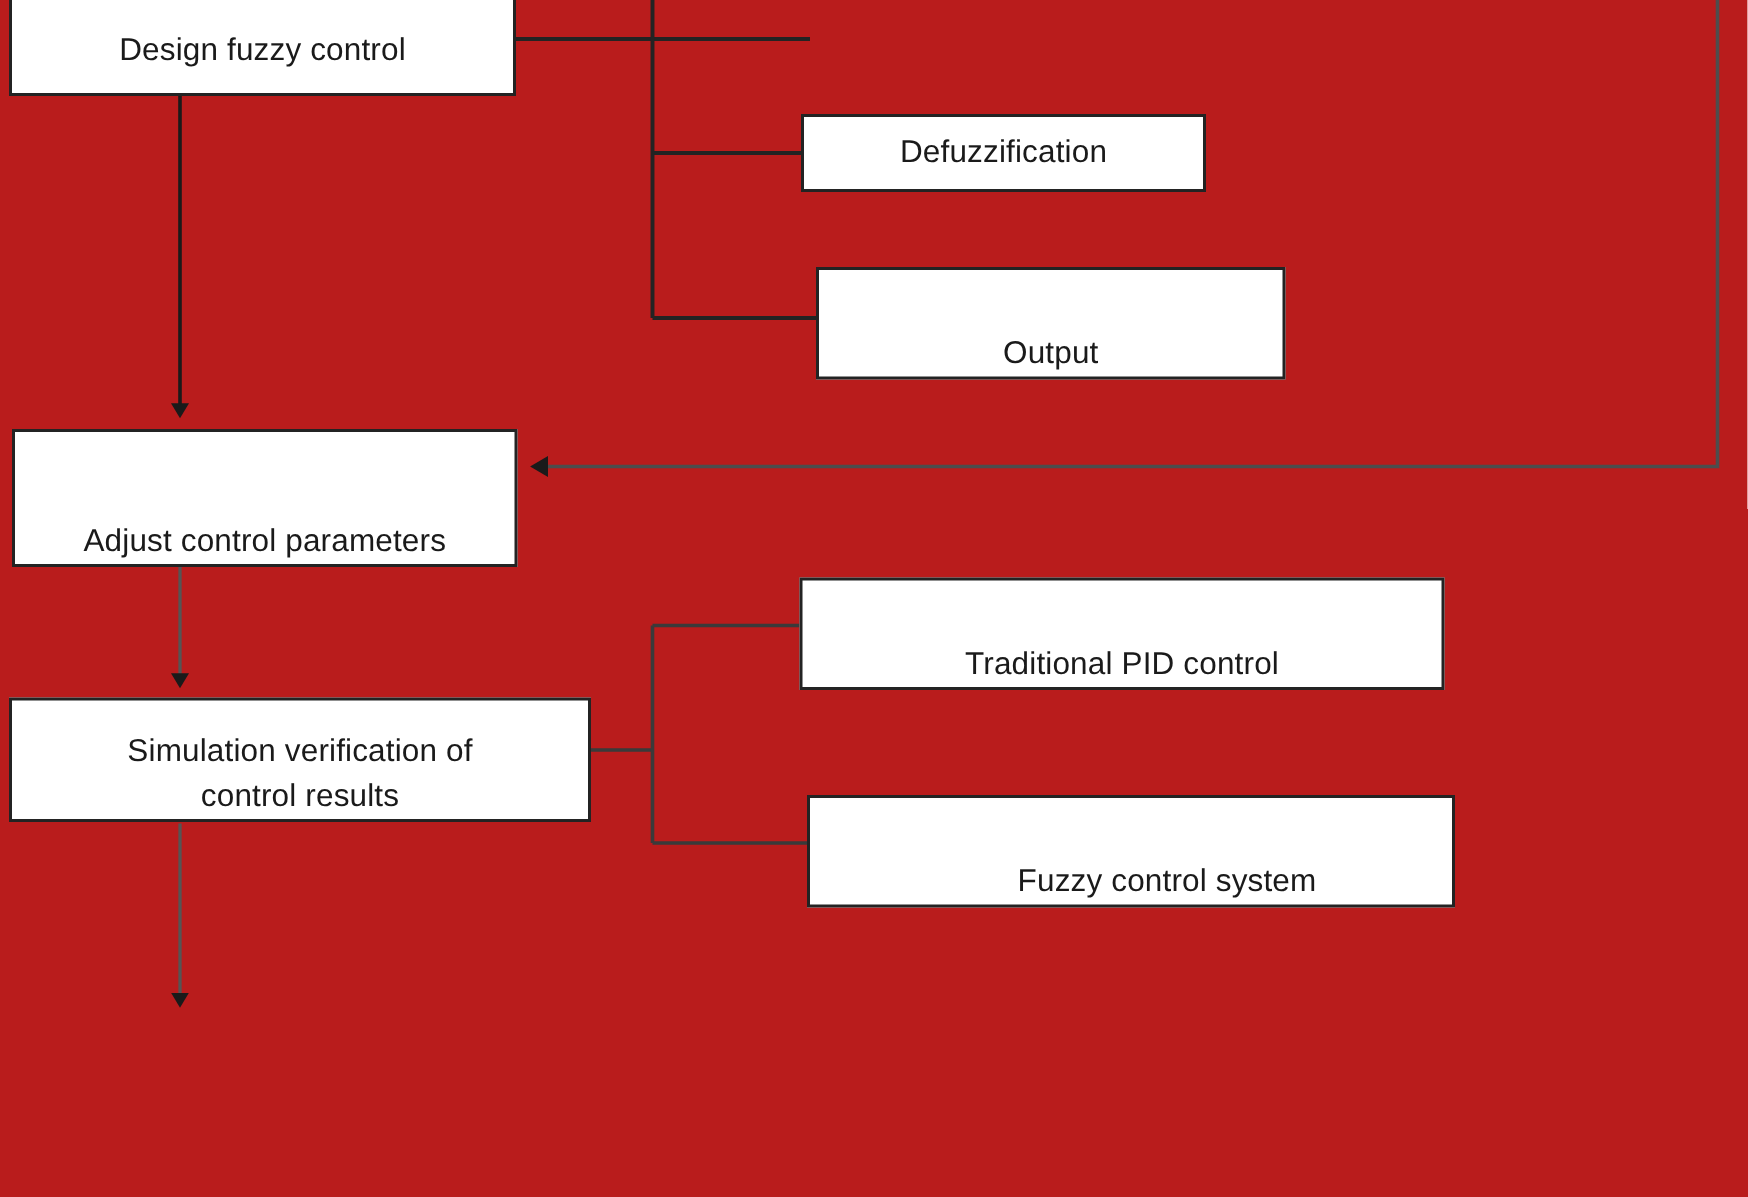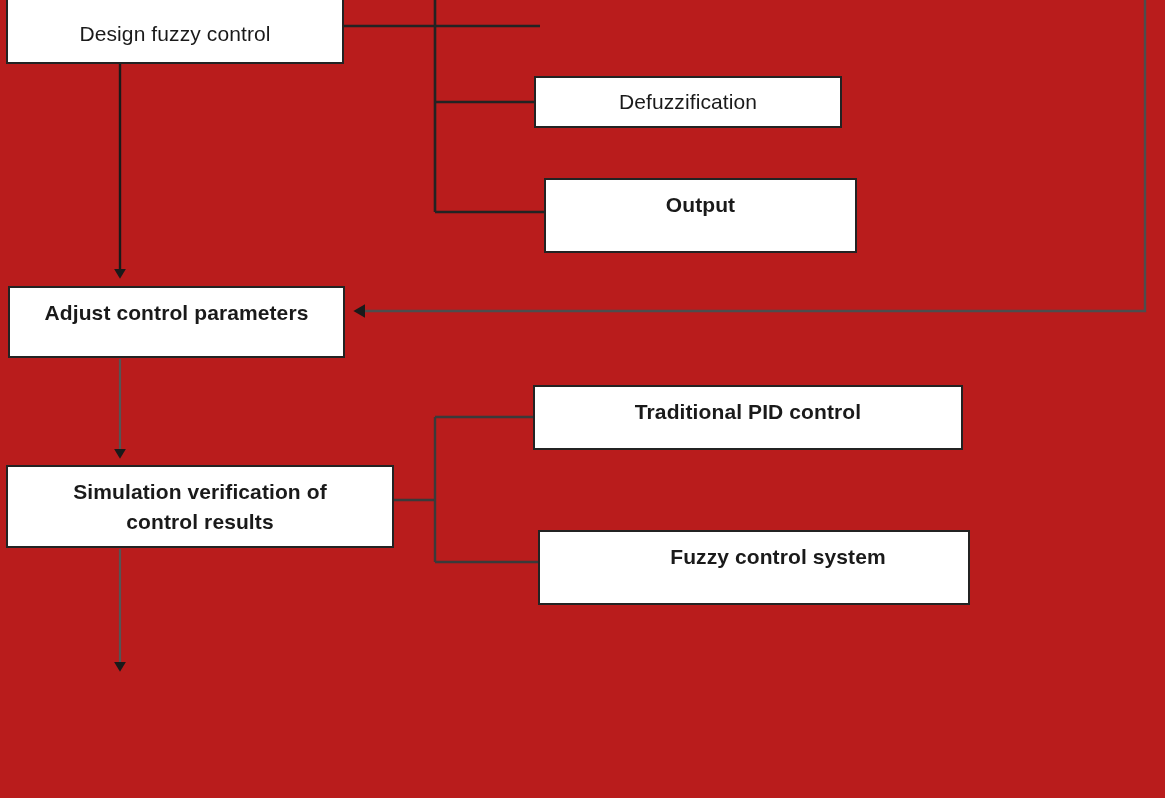--- a/index.html
+++ b/index.html
@@ -39,21 +39,21 @@
     letter-spacing: 0.1px;
   }
   .node .label {
     display: block;
     width: 100%;
     padding: 0 8px;
     box-sizing: border-box;
     white-space: pre-line;
   }
   .align-middle { align-items: center; }
-  .align-top { align-items: flex-start; font-weight: bold; }
+  .align-top { align-items: flex-end; }
   .pad-top-sm .label { padding-top: 10px; }
   .pad-top-md .label { padding-top: 14px; }
 </style>
 </head>
 <body>
 
 <div id="canvas">
 
   <svg id="wires" viewBox="0 0 1165 798" width="1165" height="798" xmlns="http://www.w3.org/2000/svg">
     <defs>
@@ -100,33 +100,33 @@
       <path d="M435,417 L533,417"></path>
       <path d="M435,562 L538,562"></path>
     </g>
   </svg>
 
   <div class="node align-middle" style="left:6px; top:-22px; width:338px; height:86px;">
     <span class="label" style="padding-top:26px;">Design fuzzy control</span>
   </div>
 
 
-  <div class="node align-middle" style="left:534px; top:76px; width:308px; height:52px;">
+  <div class="node align-middle" style="left:534px; top:76px; width:270px; height:52px;">
     <span class="label">Defuzzification</span>
   </div>
 
   <div class="node align-top pad-top-sm" style="left:544px; top:178px; width:313px; height:75px;">
     <span class="label">Output</span>
   </div>
 
-  <div class="node align-top pad-top-sm" style="left:8px; top:286px; width:337px; height:72px;">
+  <div class="node align-top pad-top-sm" style="left:8px; top:286px; width:337px; height:92px;">
     <span class="label">Adjust control parameters</span>
   </div>
 
-  <div class="node align-top pad-top-sm" style="left:533px; top:385px; width:430px; height:65px;">
+  <div class="node align-top pad-top-sm" style="left:533px; top:385px; width:430px; height:75px;">
     <span class="label">Traditional PID control</span>
   </div>
 
   <div class="node align-top pad-top-sm" style="left:6px; top:465px; width:388px; height:83px;">
     <span class="label">Simulation verification of
 control  results</span>
   </div>
 
   <div class="node align-top pad-top-sm" style="left:538px; top:530px; width:432px; height:75px;padding-left:48px;">
     <span class="label">Fuzzy control system</span>

